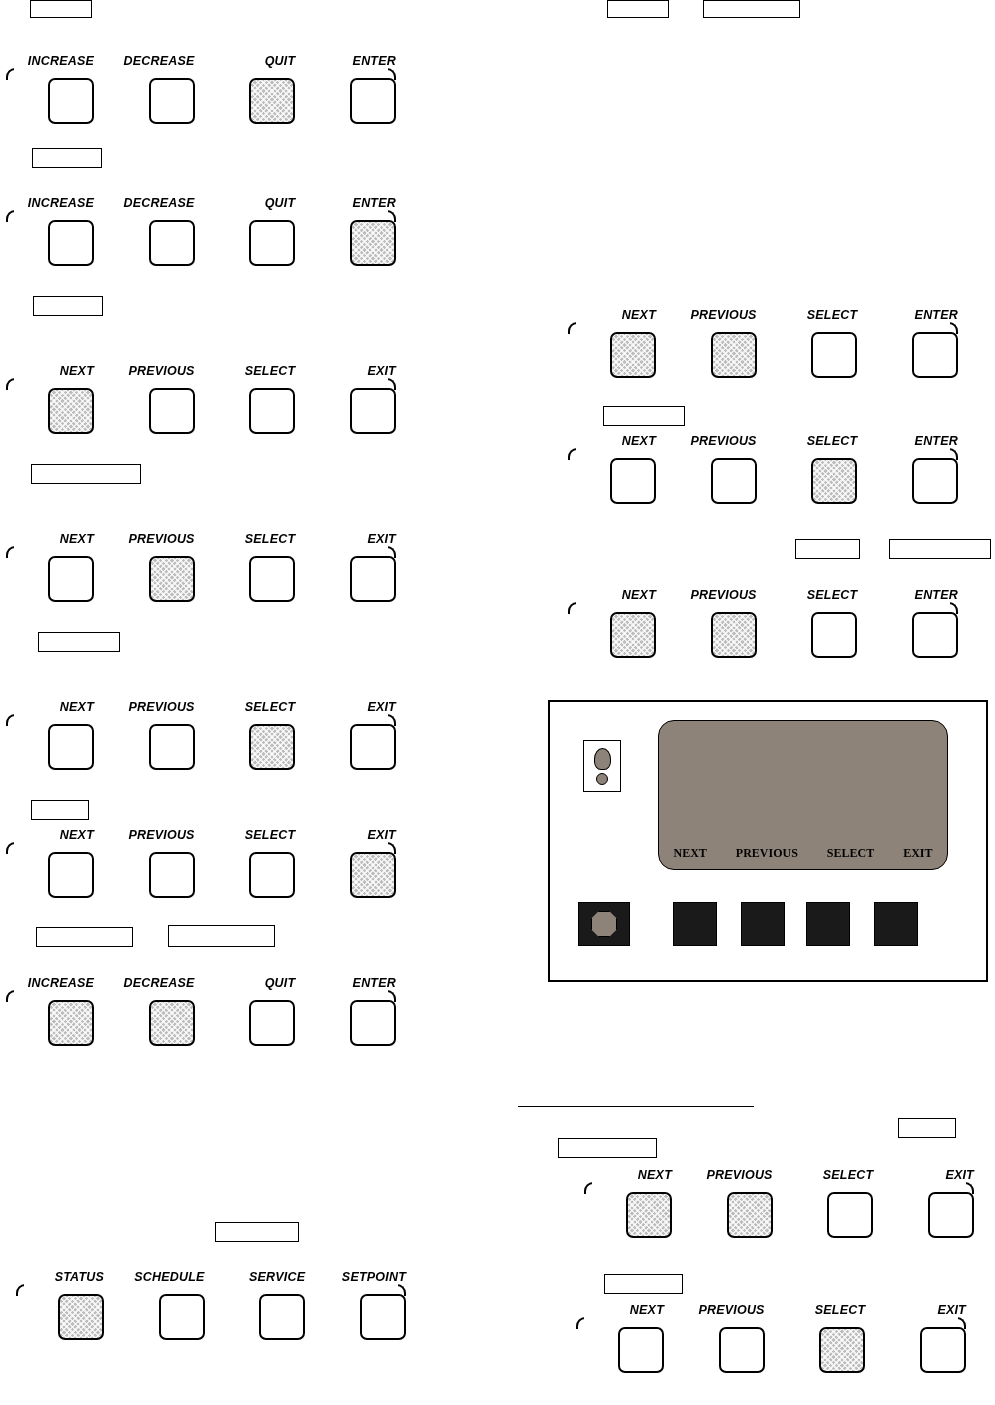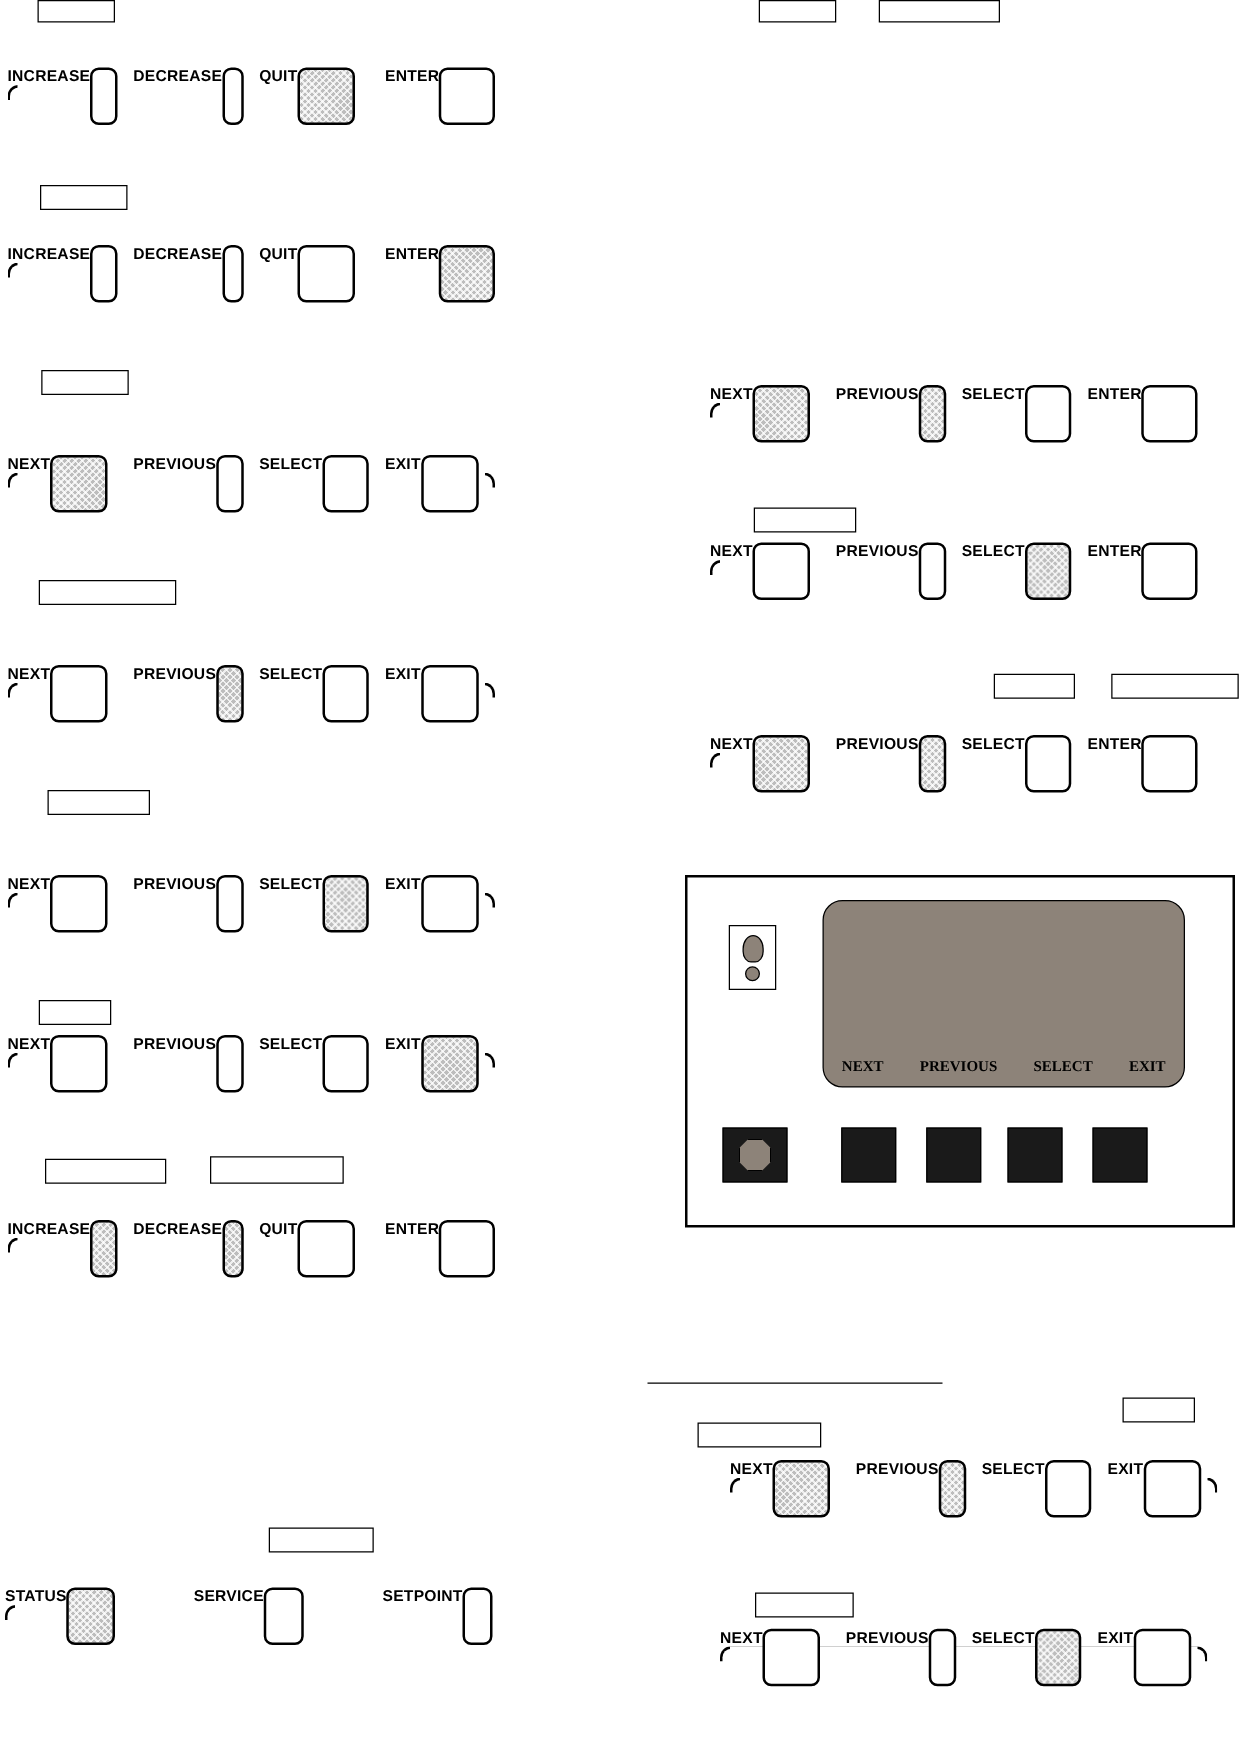--- a/index.html
+++ b/index.html
@@ -51,22 +51,23 @@
   }
   .keypad .row {
     position: relative;
     display: flex;
     justify-content: space-between;
     align-items: flex-start;
   }
   .keypad .cell {
     width: 88px;
     display: flex;
-    flex-direction: row;
-    align-items: flex-start;
+    flex-direction: column;
+    align-items: flex-end;
+    font-style: italic;
   }
   .keypad .cap {
     font-size: 12.5px;
     font-weight: bold;
     letter-spacing: 0.2px;
     color: #000;
     line-height: 14px;
     margin-bottom: 10px;
     white-space: nowrap;
   }
@@ -333,26 +334,30 @@
       <div class="cap">QUIT</div>
       <div class="btn"></div>
     </div>
     <div class="cell">
       <div class="cap">ENTER</div>
       <div class="btn"></div>
     </div>
   </div>
 </div>
 
-<div class="keypad" style="left:4px; top:1270px; width:390px;">
+<div class="keypad" style="left:16px; top:1270px; width:390px;">
   <div class="bracket"></div>
   <div class="row">
     <div class="cell">
       <div class="cap">STATUS</div>
       <div class="btn hatched"></div>
+    </div>
+    <div class="cell">
+      <div class="cap">SCHEDULE</div>
+      <div class="btn"></div>
     </div>
     <div class="cell">
       <div class="cap">SERVICE</div>
       <div class="btn"></div>
     </div>
     <div class="cell">
       <div class="cap">SETPOINT</div>
       <div class="btn"></div>
     </div>
   </div>

